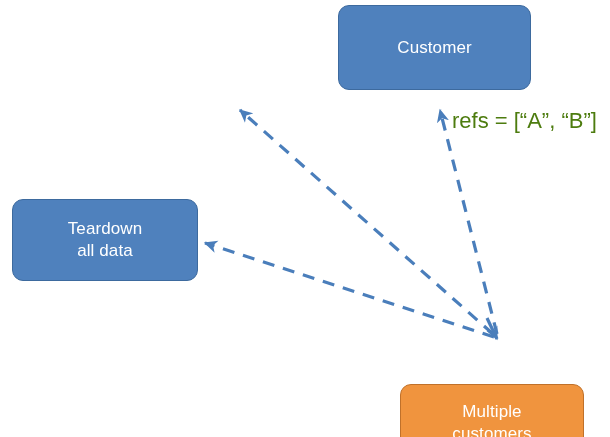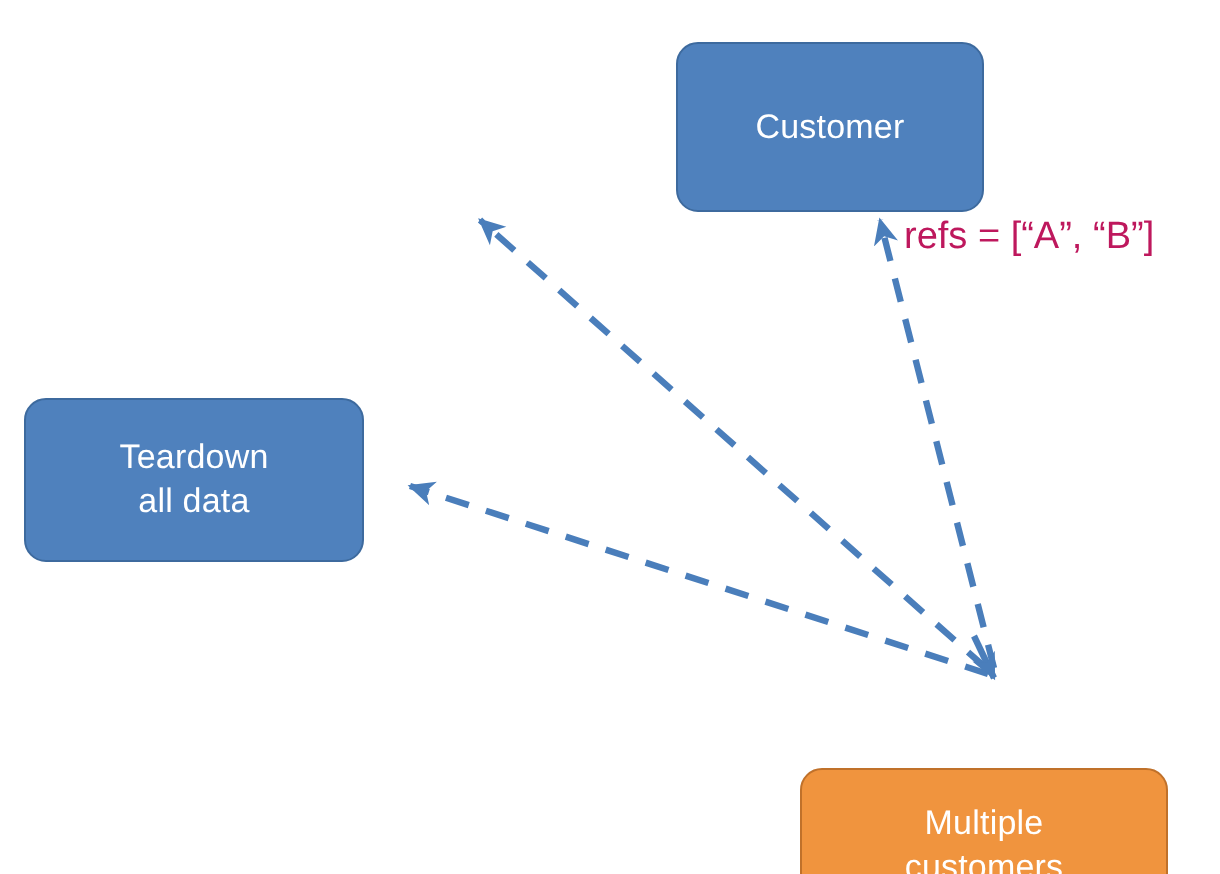--- a/index.html
+++ b/index.html
@@ -40,30 +40,30 @@
   .node.blue {
     background: #4F81BD;
     border: 1.5px solid #3D6A9E;
   }
   .node.orange {
     background: #F0943E;
     border: 1.5px solid #C0712A;
     margin-top: 44px;
   }
   #node-reference-data { left: 143px; top: 21px;  width: 188px; height: 85px; }
-  #node-customer       { left: 338px; top: 21px;  width: 154px; height: 85px; }
-  #node-teardown       { left: 12px;  top: 199px; width: 170px; height: 82px; }
+  #node-customer       { left: 338px; top: 5px;  width: 193px; height: 85px; }
+  #node-teardown       { left: 12px;  top: 199px; width: 186px; height: 82px; }
   #node-multiple       { left: 400px; top: 340px; width: 184px; height: 78px; }
 
   .edge-label {
     position: absolute;
     left: 452px;
     top: 108px;
-    color: #be185d;
-    font-size: 19px;
+    color: #4d7c0f;
+    font-size: 22px;
     white-space: nowrap;
     z-index: 3;
   }
 </style>
 </head>
 <body>
 
 <div id="canvas">
 
   <svg class="edges" viewBox="0 0 610 437" xmlns="http://www.w3.org/2000/svg">

